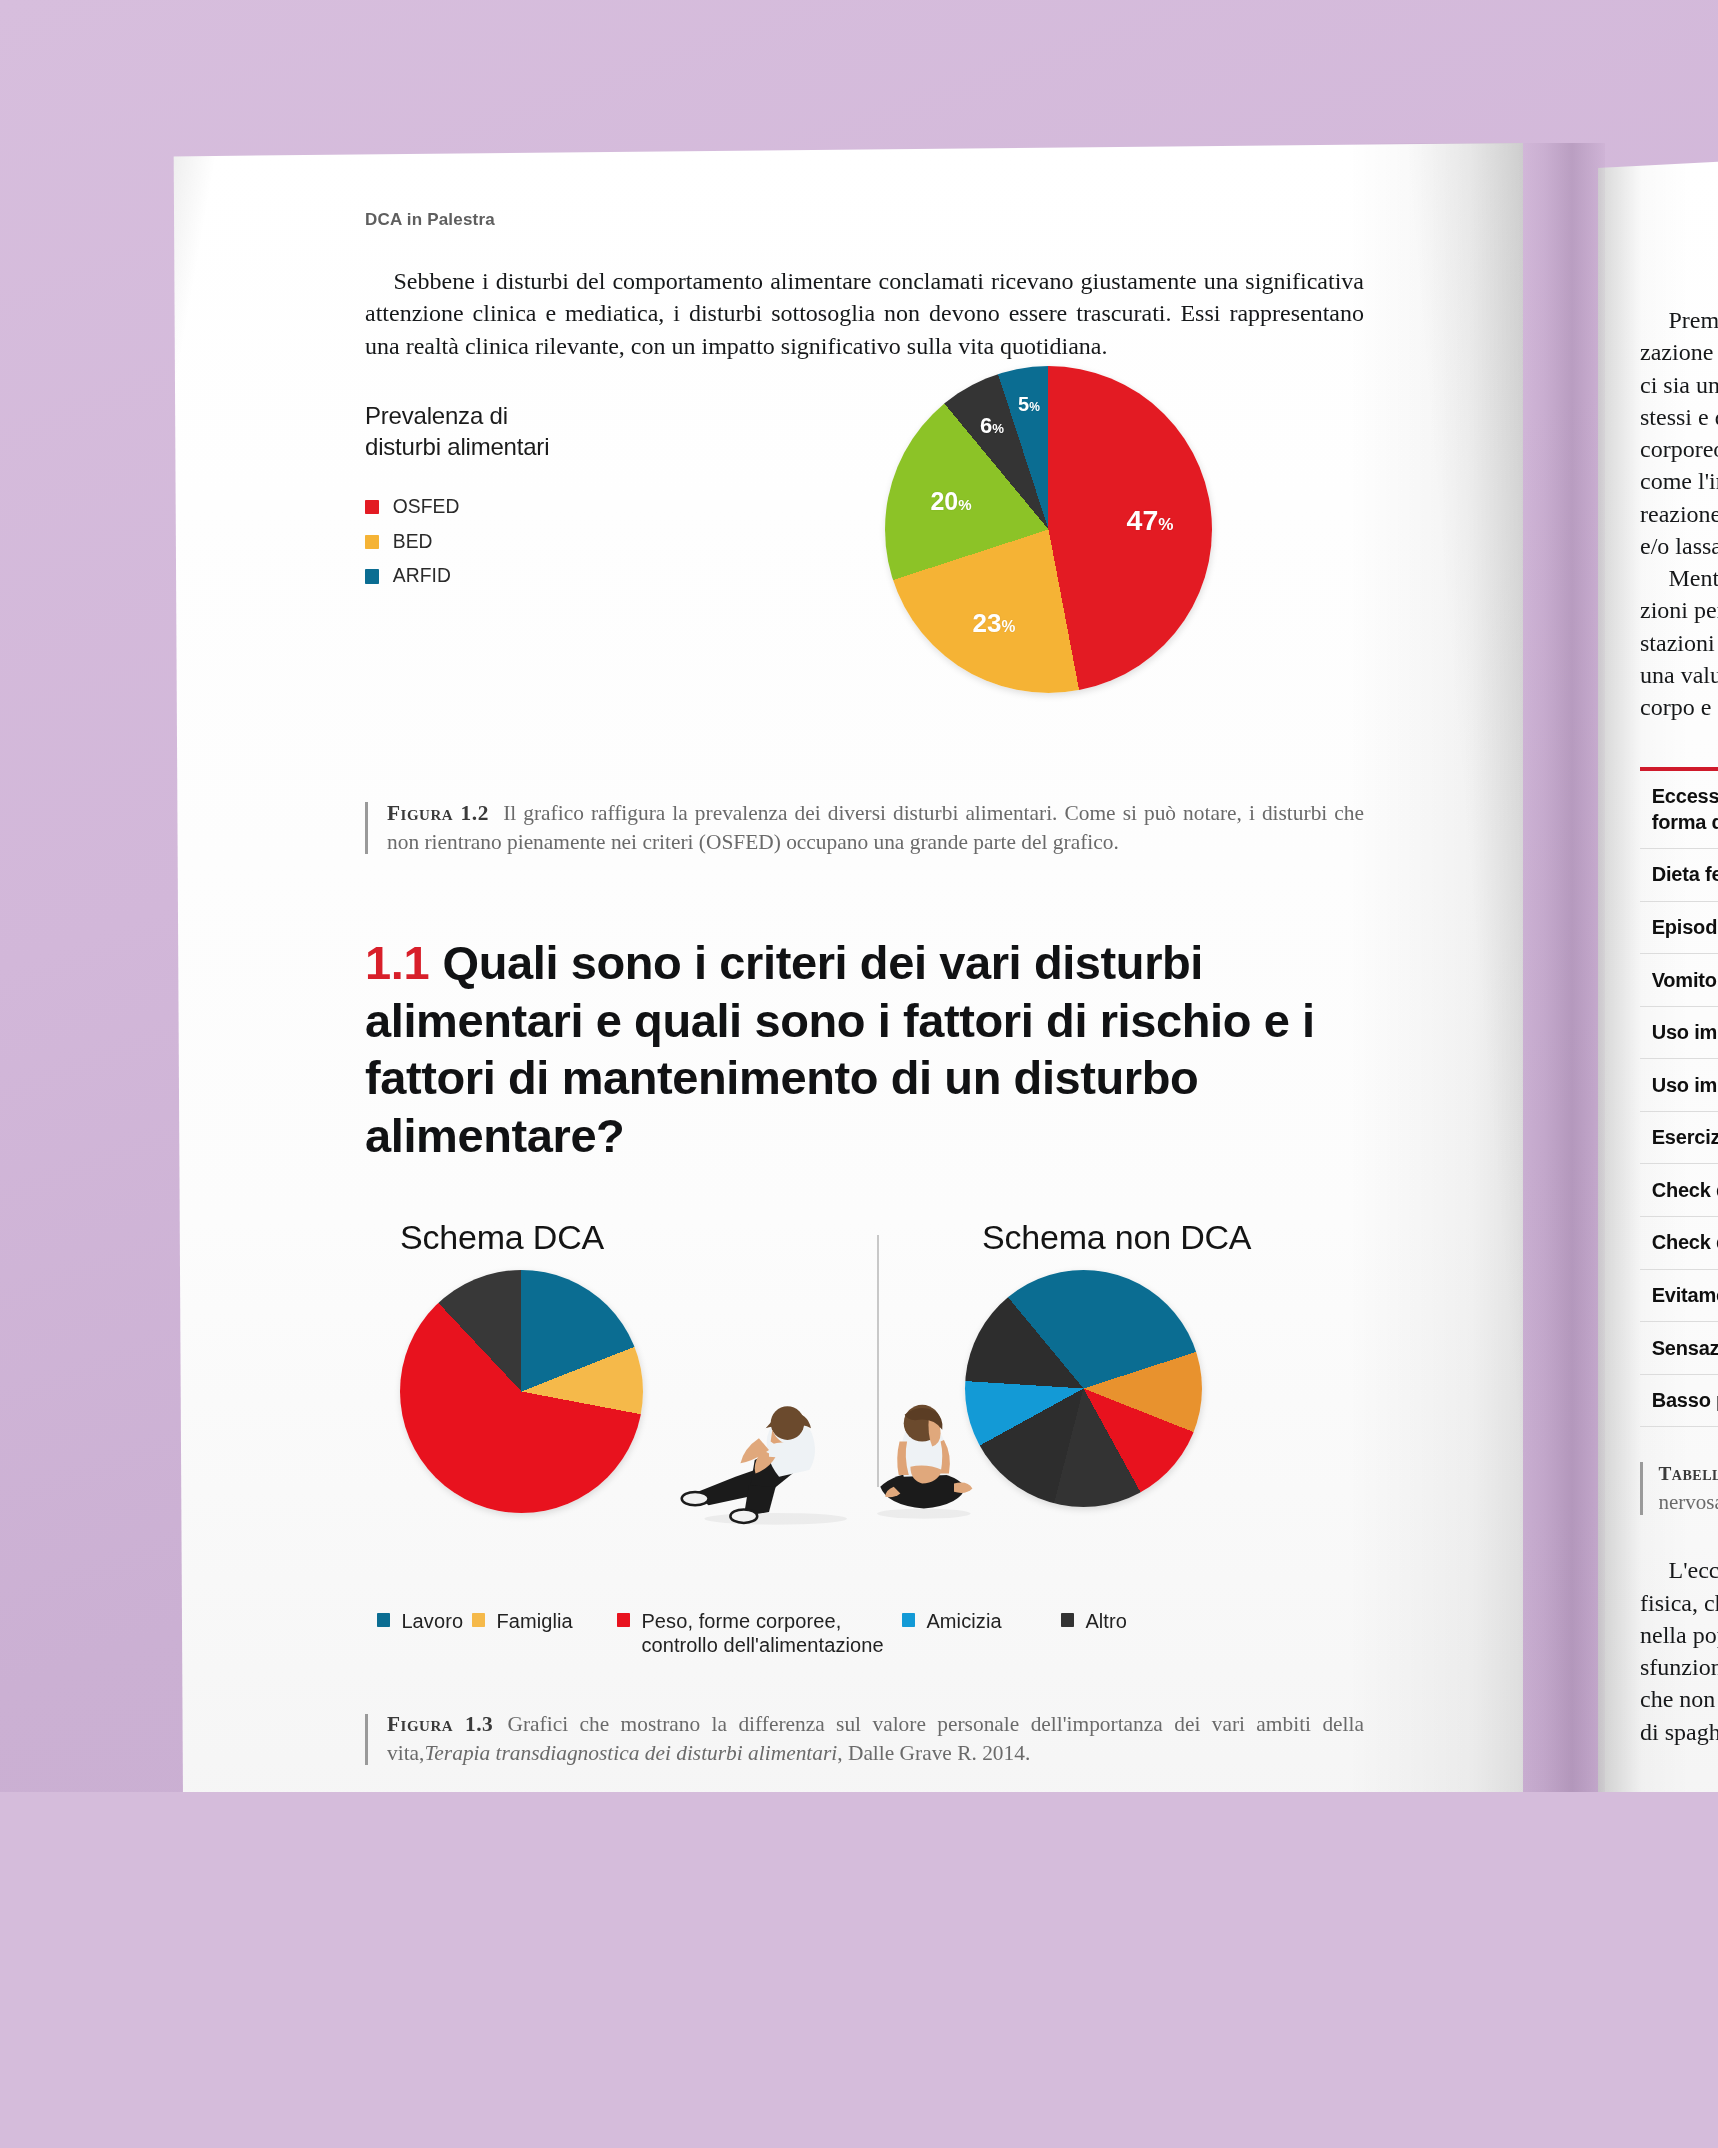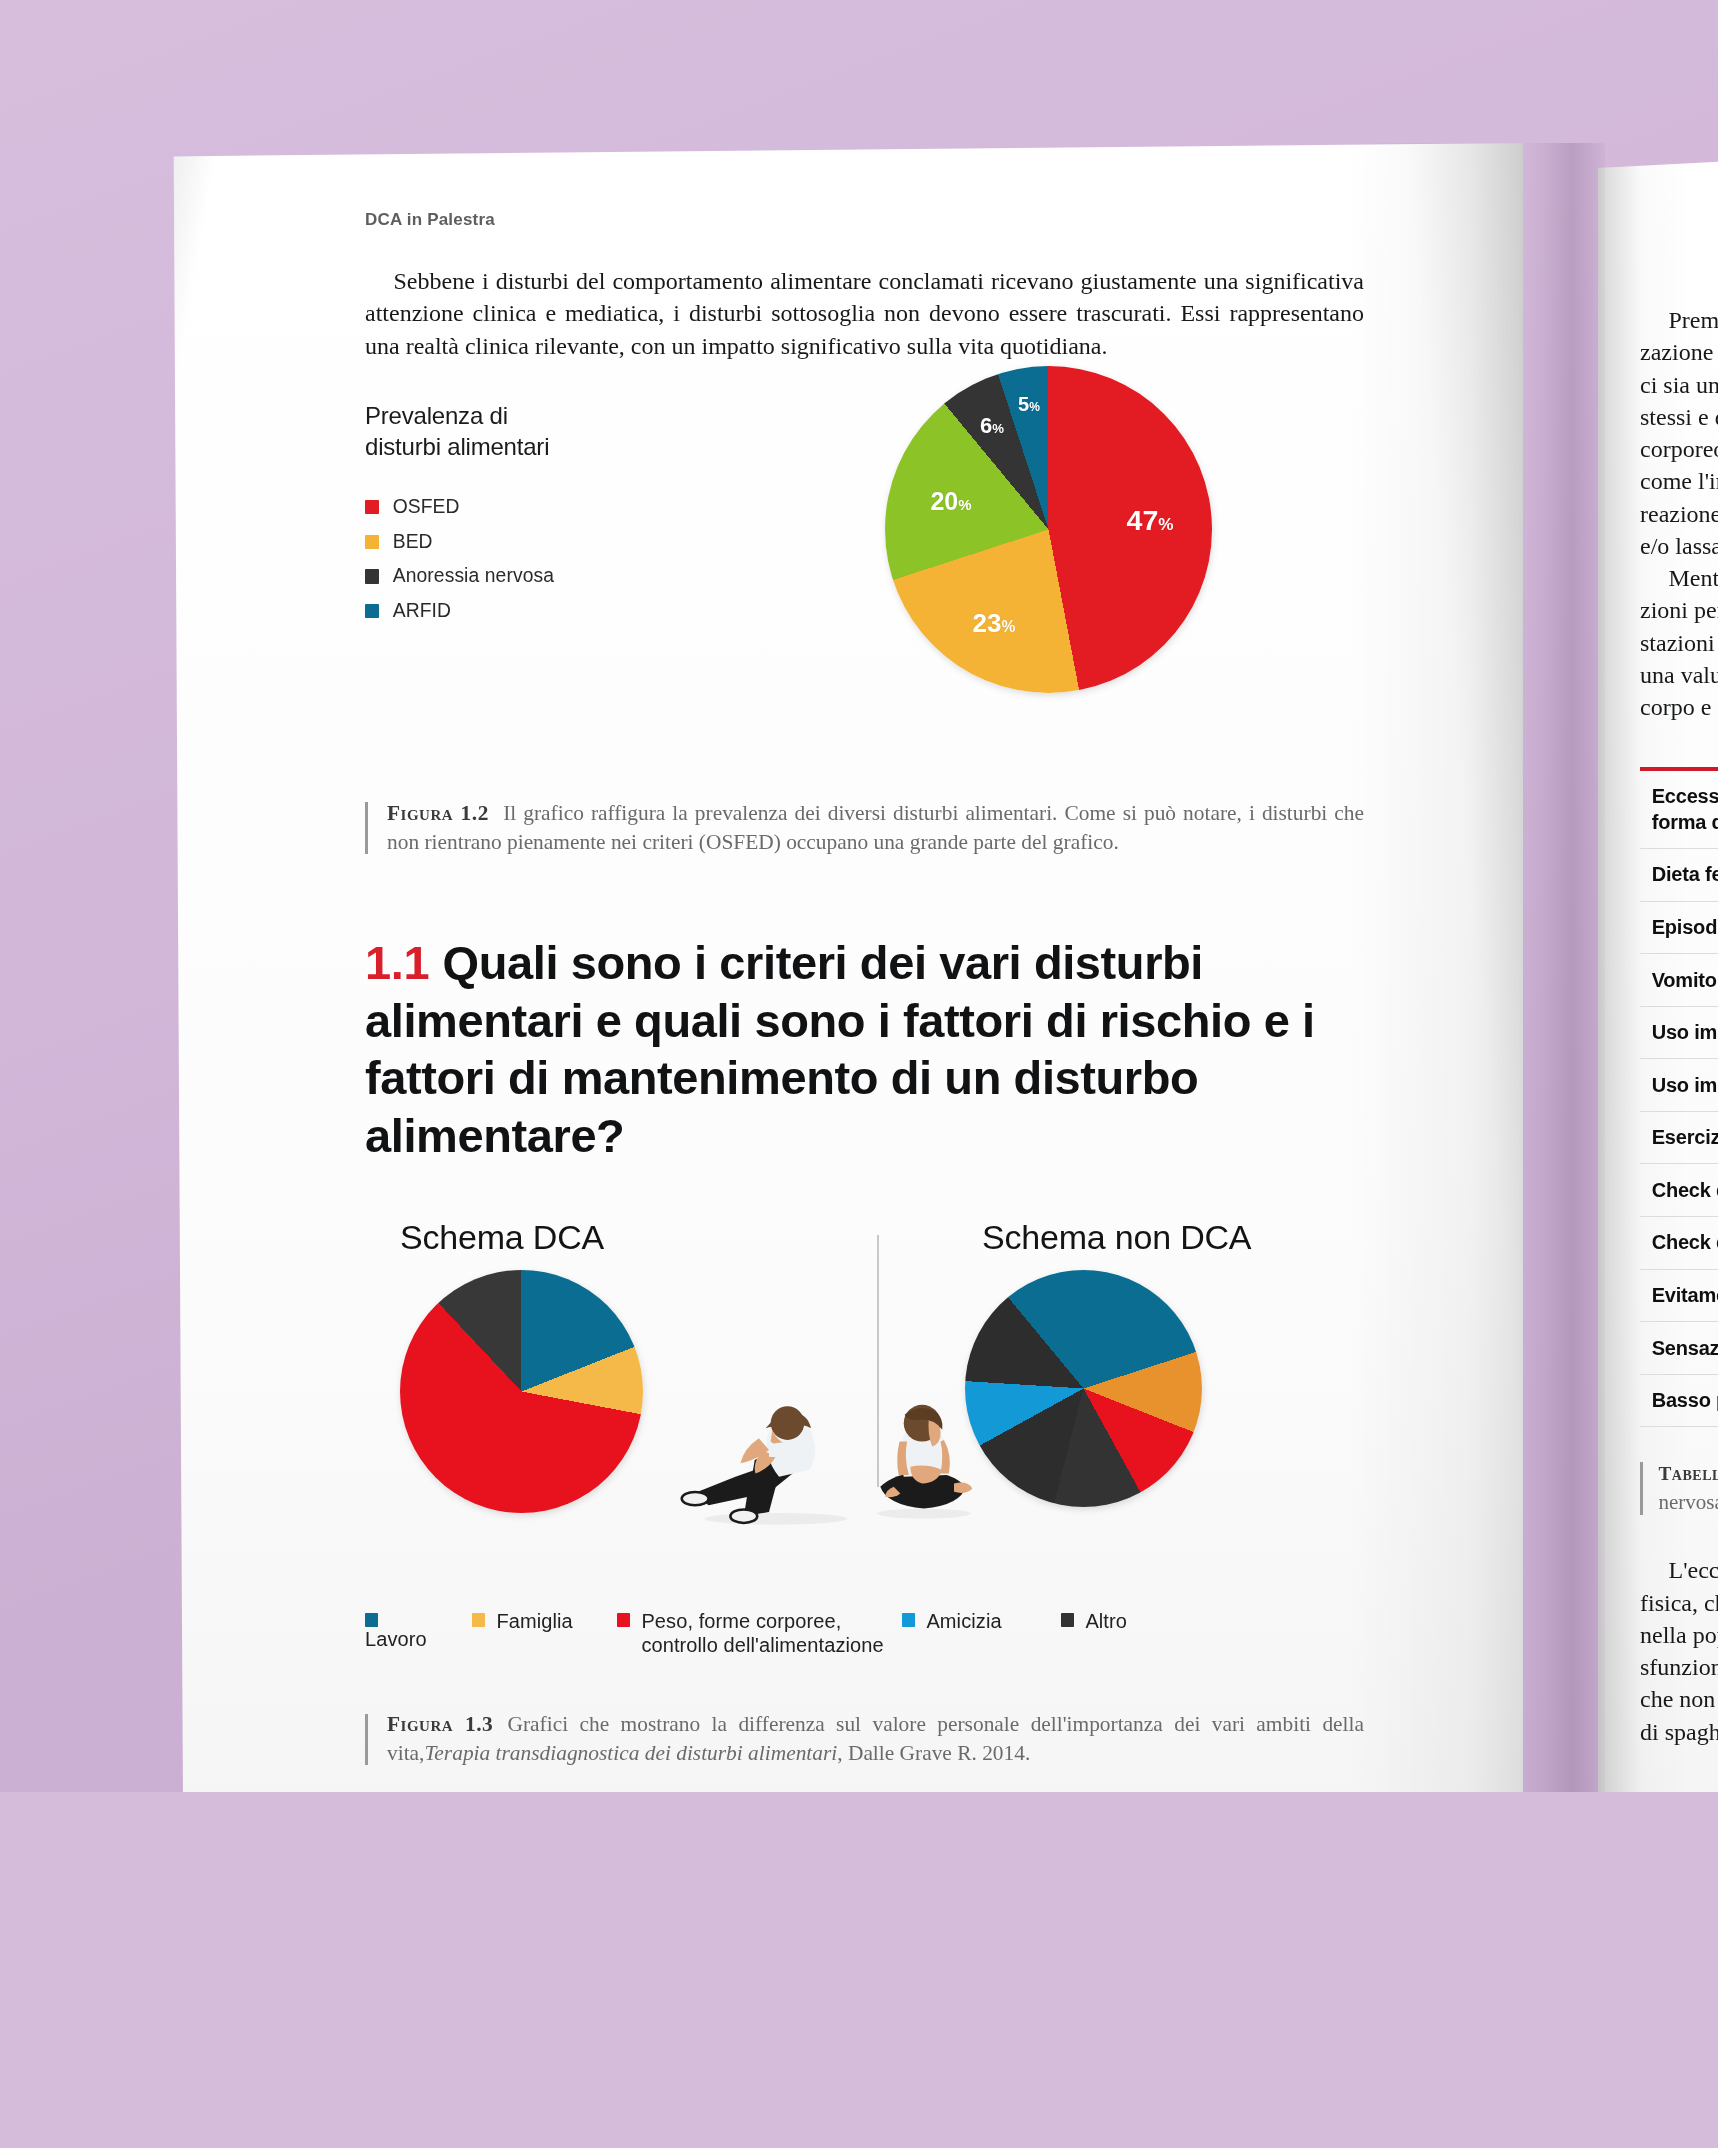--- a/index.html
+++ b/index.html
@@ -272,24 +272,20 @@
           </div>
 
           <div id="legend12">
               <div class="leg-row">
                 <span class="leg-sw" style="background: rgb(227, 27, 35);"></span>
                 <span class="leg-lbl">OSFED</span>
               </div>
               <div class="leg-row">
                 <span class="leg-sw" style="background: rgb(245, 179, 53);"></span>
                 <span class="leg-lbl">BED</span>
-              </div>
-              <div class="leg-row">
-                <span class="leg-sw" style="background: rgb(52, 52, 52);"></span>
-                <span class="leg-lbl">Anoressia nervosa</span>
               </div>
               <div class="leg-row">
                 <span class="leg-sw" style="background: rgb(11, 109, 146);"></span>
                 <span class="leg-lbl">ARFID</span>
               </div>
             </div>
 
           <div class="pie-wrap" style="left:520px; top:-35px;">
             <div class="pie" id="pie1" style="width: 327px; height: 327px; background: conic-gradient(rgb(227, 27, 35) 0deg, rgb(227, 27, 35) 169.2deg, rgb(245, 179, 53) 169.2deg, rgb(245, 179, 53) 252deg, rgb(140, 195, 39) 252deg, rgb(140, 195, 39) 320.4deg, rgb(52, 52, 52) 320.4deg, rgb(52, 52, 52) 342deg, rgb(11, 109, 146) 342deg, rgb(11, 109, 146) 360deg);">
                 <div class="pie-lbl" style="left: 265px; top: 154px; font-size: 28.5px;"><span>47</span><span class="pct">%</span></div>
@@ -349,21 +345,21 @@
             <path d="M54 46 Q76 36 96 48 Q108 70 104 98 L52 100 Q44 72 54 46 Z" fill="#eef2f5"></path>
             <path d="M47 58 Q42 78 46 98 L58 98 Q52 76 56 58 Z" fill="#dfa477"></path>
             <path d="M100 56 Q110 74 106 96 L96 96 Q100 74 96 58 Z" fill="#dfa477"></path>
             <path d="M60 88 Q80 84 98 92 Q92 108 74 108 Q60 104 60 88 Z" fill="#e0a87c"></path>
             <circle cx="74" cy="36" r="22" fill="#6b4a2d"></circle>
             <path d="M82 28 Q96 32 96 48 Q96 60 86 64 Q80 50 82 28 Z" fill="#e0a87c"></path>
             <path d="M53 26 Q70 12 90 22 Q100 30 98 44 Q88 30 70 32 Q58 34 53 26 Z" fill="#5b3d24"></path>
           </svg>
 
           <div id="legend13" style="position: absolute;">
-              <div class="leg13" style="position: absolute; left: 0px; flex-direction: column;">
+              <div class="leg13" style="position: absolute; left: 12px;">
                 <span class="leg-sw" style="background: rgb(11, 109, 146);"></span>
                 <span><span class="leg-lbl">Lavoro</span></span>
               </div>
               <div class="leg13" style="position: absolute; left: 107px;">
                 <span class="leg-sw" style="background: rgb(245, 185, 74);"></span>
                 <span><span class="leg-lbl">Famiglia</span></span>
               </div>
               <div class="leg13" style="position: absolute; left: 252px;">
                 <span class="leg-sw" style="background: rgb(232, 18, 30);"></span>
                 <span><span class="leg-lbl">Peso, forme corporee,</span><div class="leg-lbl">controllo dell'alimentazione</div></span>

